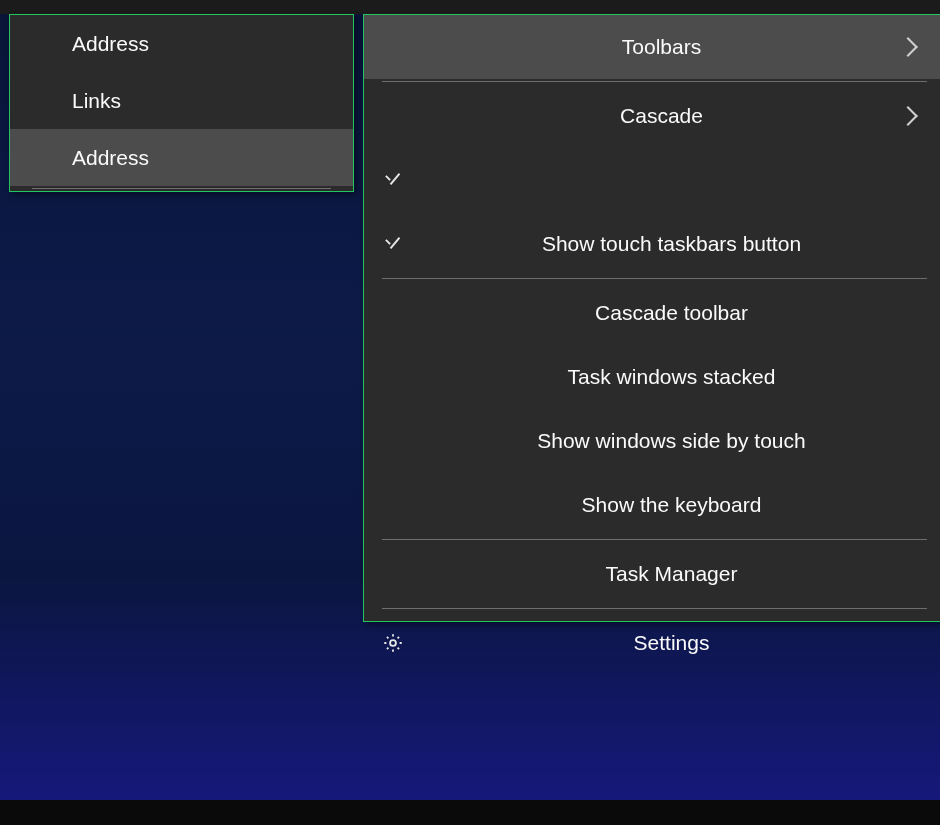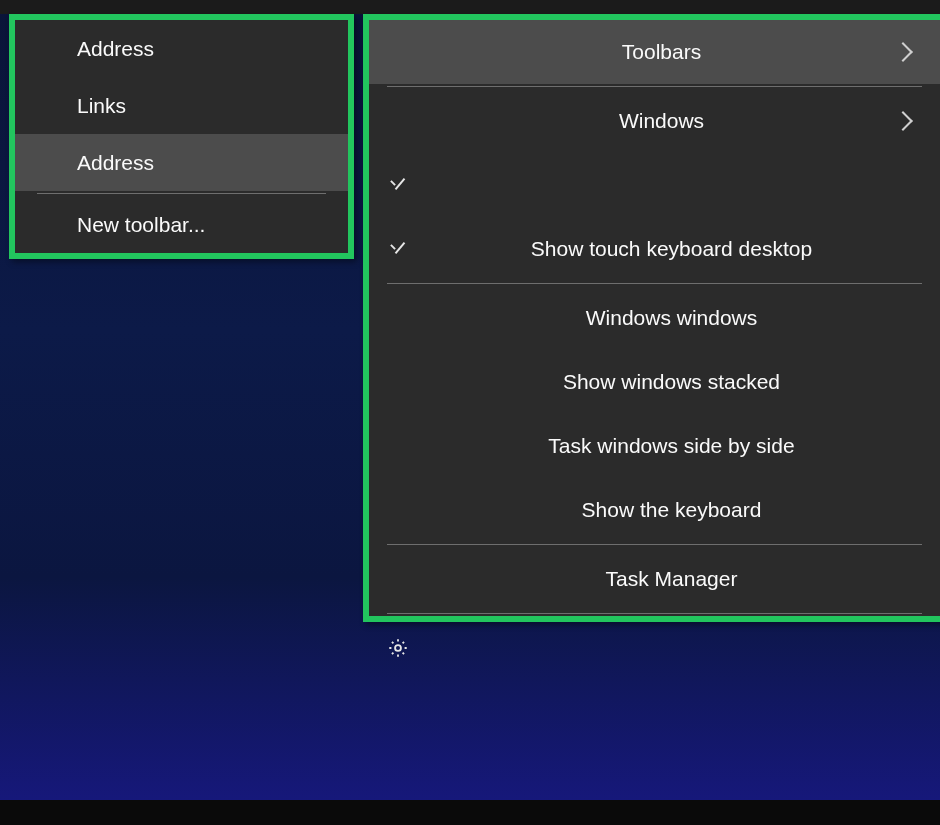--- a/index.html
+++ b/index.html
@@ -16,21 +16,21 @@
     .top-strip {
       position: absolute;
       top: 0; left: 0; right: 0;
       height: 14px;
       background: #1b1b1b;
     }
 
     .menu {
       position: absolute;
       background: #2b2b2b;
-      border: 6px solid #22c55e;
+      border: 1px solid #22c55e;
       box-shadow: 3px 3px 6px rgba(0,0,0,0.4);
       color: #ffffff;
     }
 
     .main-menu {
       left: 363px;
       top: 14px;
       width: 583px;
       height: 608px;
       text-align: center;
@@ -139,53 +139,53 @@
   <div class="item hovered">
     <span class="icon-slot"></span>
     <span class="label">Toolbars</span>
     <span class="chevron"></span>
   </div>
 
   <div class="separator"></div>
 
   <div class="item">
     <span class="icon-slot"></span>
-    <span class="label">Windows</span>
+    <span class="label">Cascade</span>
     <span class="chevron"></span>
   </div>
 
 
   <div class="item">
     <span class="icon-slot">
       <span class="check"></span>
     </span>
   </div>
 
   <div class="item">
     <span class="icon-slot">
       <span class="check"></span>
     </span>
-    <span class="label">Show touch keyboard desktop</span>
-  </div>
-
-  <div class="separator"></div>
-
-  <div class="item">
-    <span class="icon-slot"></span>
-    <span class="label">Windows windows</span>
-  </div>
-
-  <div class="item">
-    <span class="icon-slot"></span>
-    <span class="label">Show windows stacked</span>
-  </div>
-
-  <div class="item">
-    <span class="icon-slot"></span>
-    <span class="label">Task windows side by side</span>
+    <span class="label">Show touch taskbars button</span>
+  </div>
+
+  <div class="separator"></div>
+
+  <div class="item">
+    <span class="icon-slot"></span>
+    <span class="label">Cascade toolbar</span>
+  </div>
+
+  <div class="item">
+    <span class="icon-slot"></span>
+    <span class="label">Task windows stacked</span>
+  </div>
+
+  <div class="item">
+    <span class="icon-slot"></span>
+    <span class="label">Show windows side by touch</span>
   </div>
 
   <div class="item">
     <span class="icon-slot"></span>
     <span class="label">Show the keyboard</span>
   </div>
 
   <div class="separator"></div>
 
   <div class="item">
@@ -198,20 +198,21 @@
 
   <div class="item">
     <span class="icon-slot">
       <span class="gear">
         <svg viewBox="0 0 24 24" fill="none" stroke="#e6e6e6" stroke-width="2">
           <circle cx="12" cy="12" r="3.2"></circle>
           <path d="M12 2.5v2.3M12 19.2v2.3M21.5 12h-2.3M4.8 12H2.5M18.6 5.4l-1.6 1.6M7 17l-1.6 1.6M18.6 18.6L17 17M7 7 5.4 5.4"></path>
         </svg>
       </span>
     </span>
+    <span class="label">Settings</span>
   </div>
 
 </div>
 
 <div class="menu submenu">
 
   <div class="item">
     <span class="icon-slot"></span>
     <span class="label">Address</span>
   </div>
@@ -221,18 +222,14 @@
     <span class="label">Links</span>
   </div>
 
   <div class="item hovered">
     <span class="icon-slot"></span>
     <span class="label">Address</span>
   </div>
 
   <div class="separator"></div>
 
-  <div class="item">
-    <span class="icon-slot"></span>
-    <span class="label">New toolbar...</span>
-  </div>
 
 </div>
 
 </body></html>

